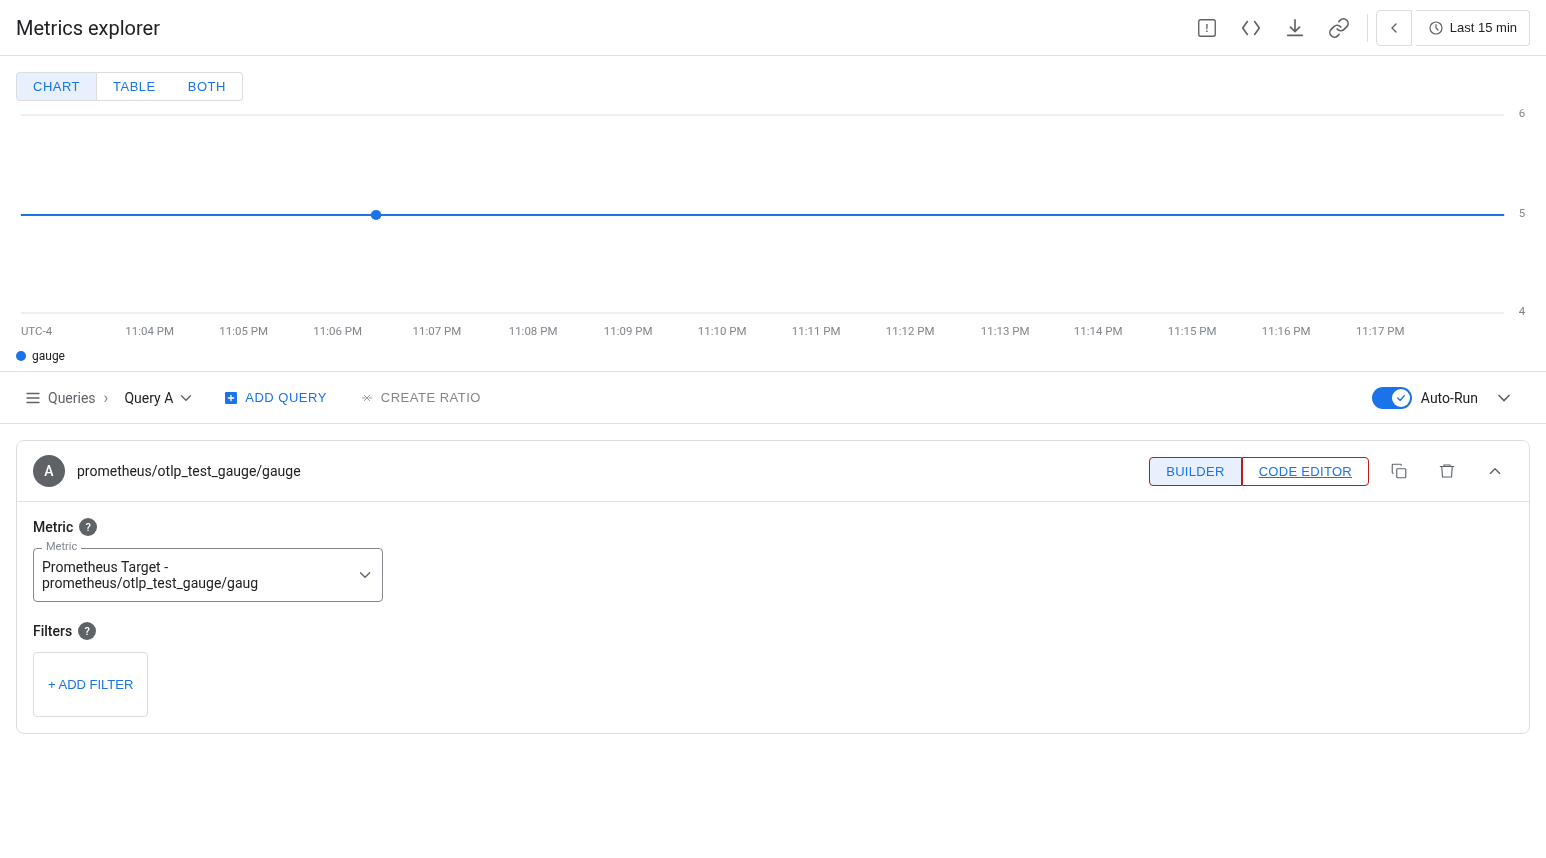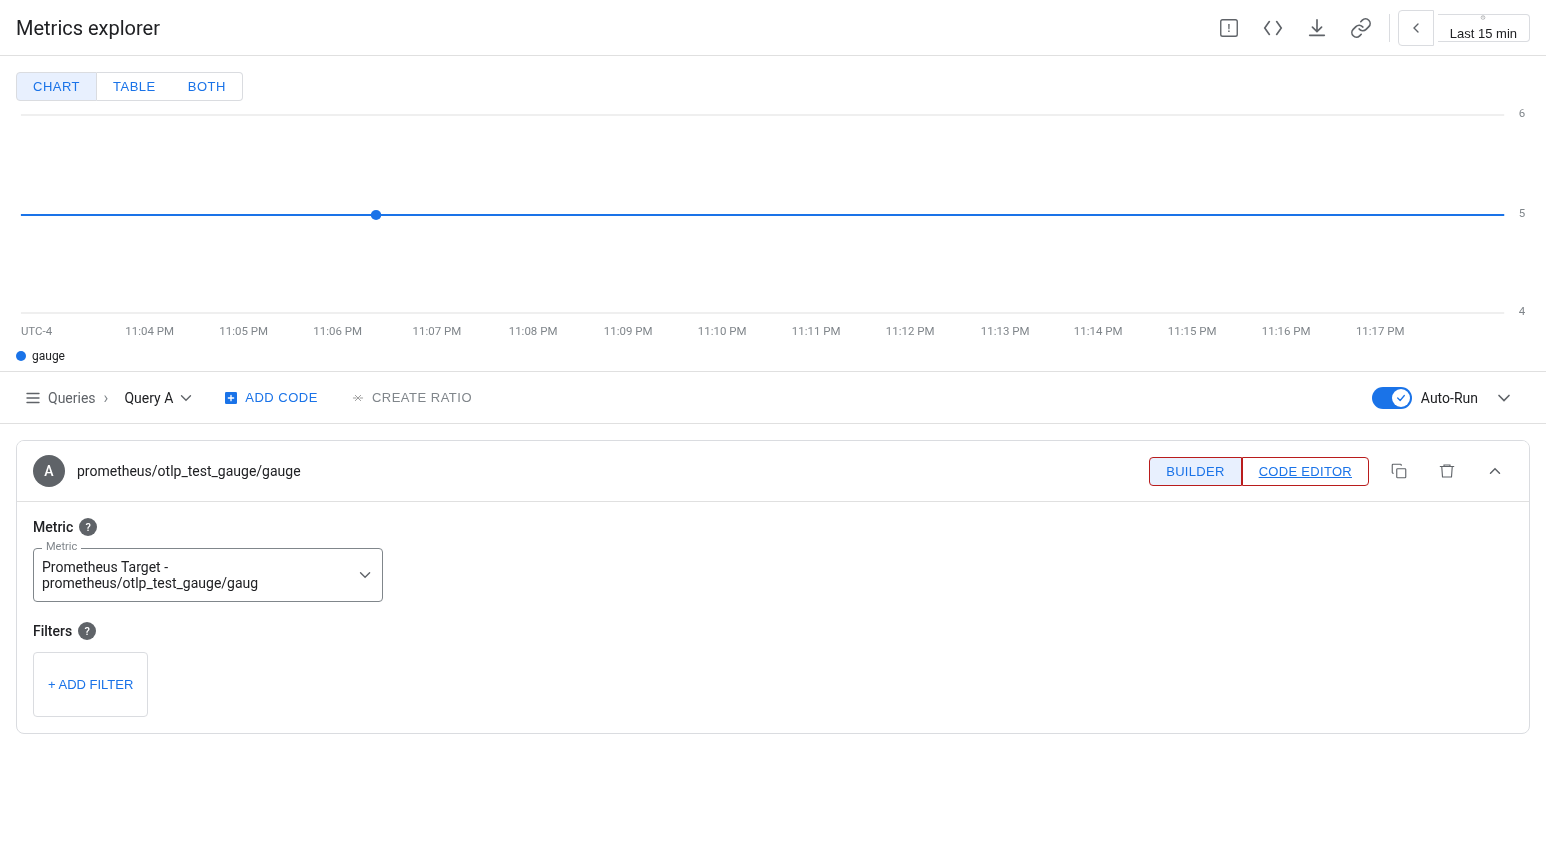--- a/index.html
+++ b/index.html
@@ -45,30 +45,29 @@
       display: flex;
       align-items: center;
       justify-content: center;
       border-radius: 4px 0 0 4px;
       color: #5f6368;
     }
     .time-range-btn {
       display: flex;
       align-items: center;
       gap: 6px;
-      height: 28px;
+      height: 36px;
       padding: 0 12px;
       border: 1px solid #dadce0;
       border-left: none;
       background: none;
       cursor: pointer;
       border-radius: 0 4px 4px 0;
       color: #202124;
       font-size: 13px;
-      flex-direction: column;
     }
     .divider-v { width: 1px; height: 28px; background: #dadce0; margin: 0 4px; }
 
     
     .chart-area {
       position: relative;
       padding: 8px 0 0 0;
       border-bottom: 1px solid #e0e0e0;
     }
     .view-tabs {
@@ -460,21 +459,21 @@
       <span>Query A</span>
       <svg width="18" height="18" viewBox="0 0 24 24">
         <path d="M6 9l6 6 6-6" stroke="#5f6368" stroke-width="1.8" fill="none" stroke-linecap="round"></path>
       </svg>
     </div>
     <button class="add-query-btn">
       <svg width="16" height="16" viewBox="0 0 24 24">
         <rect x="3" y="3" width="18" height="18" rx="2" fill="#1a73e8"></rect>
         <path d="M12 8v8M8 12h8" stroke="white" stroke-width="2" stroke-linecap="round"></path>
       </svg>
-      <span>ADD CODE</span>
+      <span>ADD QUERY</span>
     </button>
     <button class="create-ratio-btn">
       <svg width="16" height="16" viewBox="0 0 24 24">
         <path d="M5 12h4M15 12h4M8 8l8 8M8 16l8-8" stroke="#9e9e9e" stroke-width="1.5" fill="none" stroke-linecap="round"></path>
       </svg>
       <span>CREATE RATIO</span>
     </button>
     <div class="spacer"></div>
     <div class="auto-run-container">
       <div class="toggle">

